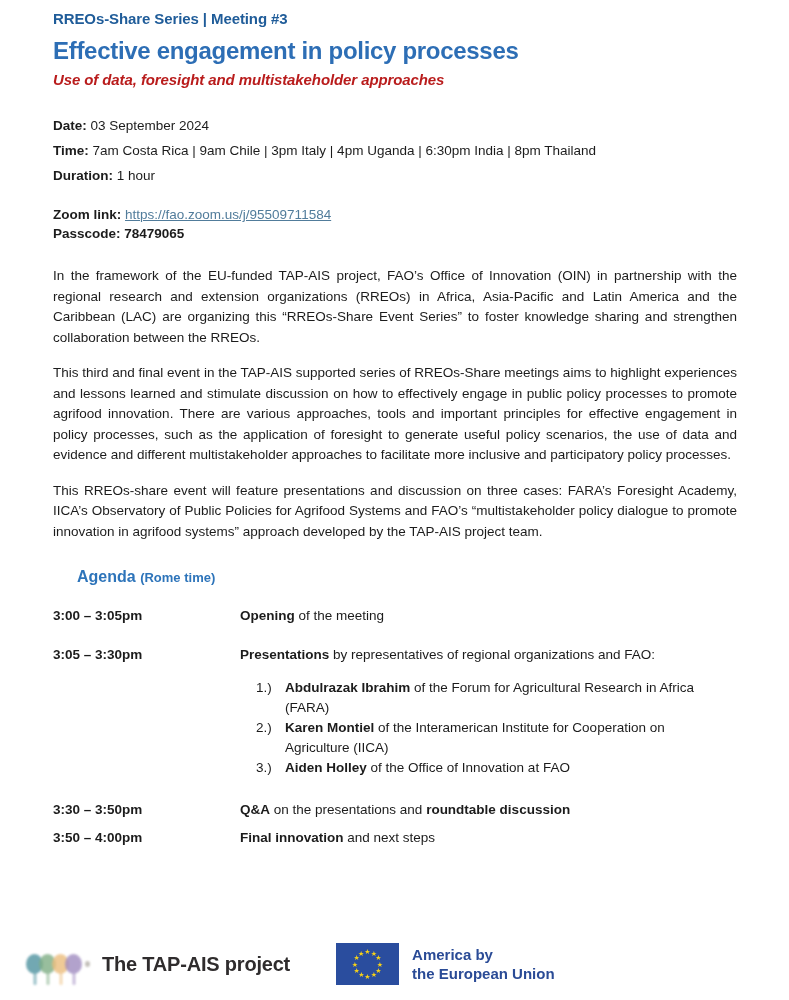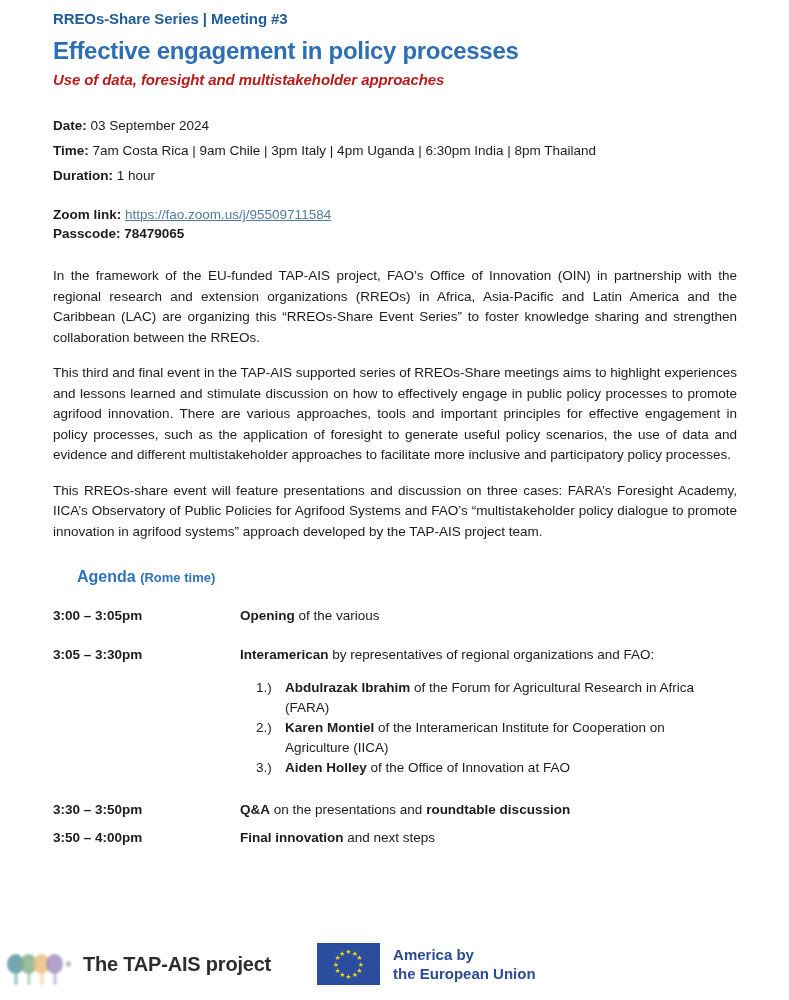--- a/index.html
+++ b/index.html
@@ -90,21 +90,21 @@
     display: grid;
     grid-template-columns: 29px 1fr;
     font-size: 13.5px;
     line-height: 20px;
     max-width: 465px;
   }
 
   
   .footer {
     position: absolute;
-    left: 5px;
+    left: 24px;
     right: 40px;
     top: 936px;
     display: flex;
     align-items: center;
   }
   .tap-logo {
     display: flex;
     align-items: center;
     height: 56px;
     padding-left: 2px;
@@ -195,26 +195,26 @@
 
   <div class="agenda-heading">
     <span class="ah">Agenda</span>
     <span class="ahn">(Rome time)</span>
   </div>
 
   <div class="agenda">
 
     <div class="arow r1">
       <div class="atime b">3:00 – 3:05pm</div>
-      <div class="adesc"><span class="b">Opening</span><span> of the various</span></div>
+      <div class="adesc"><span class="b">Opening</span><span> of the meeting</span></div>
     </div>
 
     <div class="arow r2">
       <div class="atime b">3:05 – 3:30pm</div>
-      <div class="adesc"><span class="b">Interamerican</span><span> by representatives of regional organizations and FAO:</span></div>
+      <div class="adesc"><span class="b">Presentations</span><span> by representatives of regional organizations and FAO:</span></div>
     </div>
 
     <div class="speakers">
       <div class="spk">
         <span class="num">1.)</span>
         <span class="stxt"><span class="b">Abdulrazak Ibrahim</span><span> of the Forum for Agricultural Research in Africa (FARA)</span></span>
       </div>
       <div class="spk">
         <span class="num">2.)</span>
         <span class="stxt"><span class="b">Karen Montiel</span><span> of the Interamerican Institute for Cooperation on Agriculture (IICA)</span></span>

